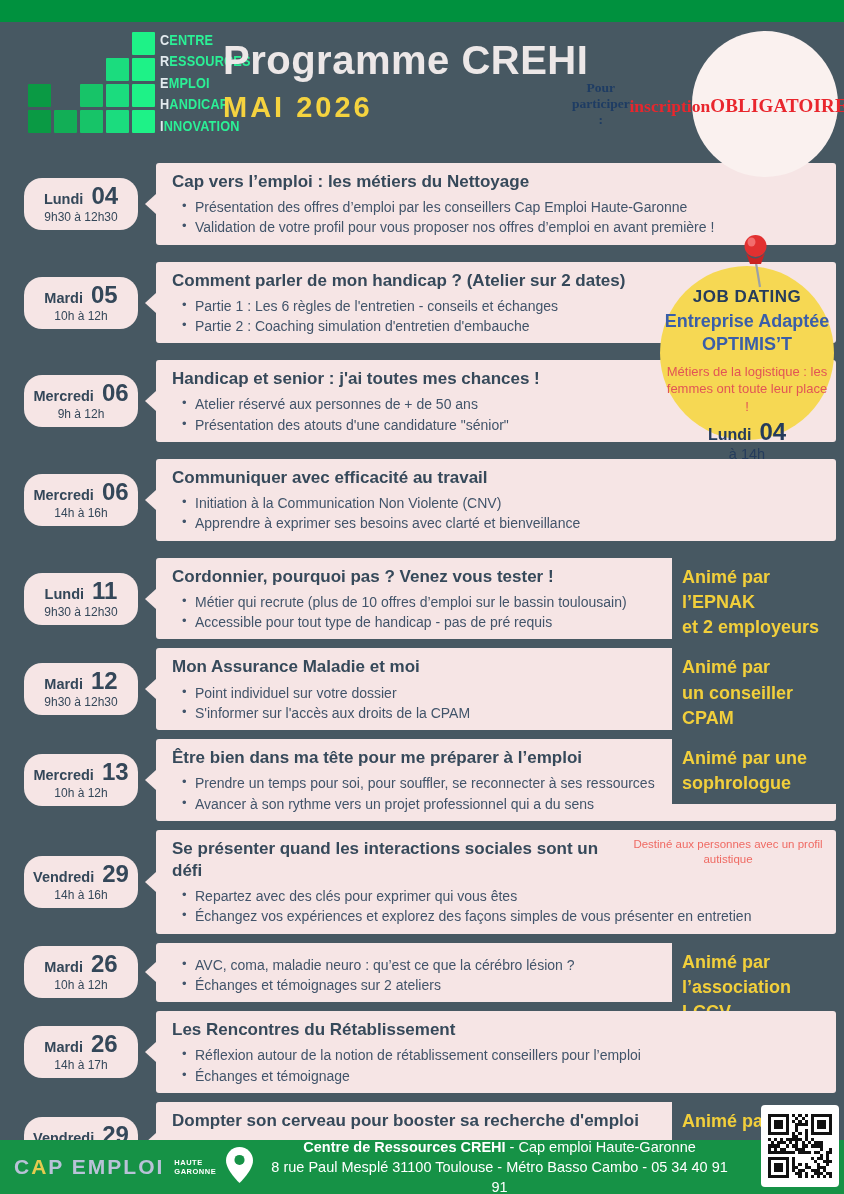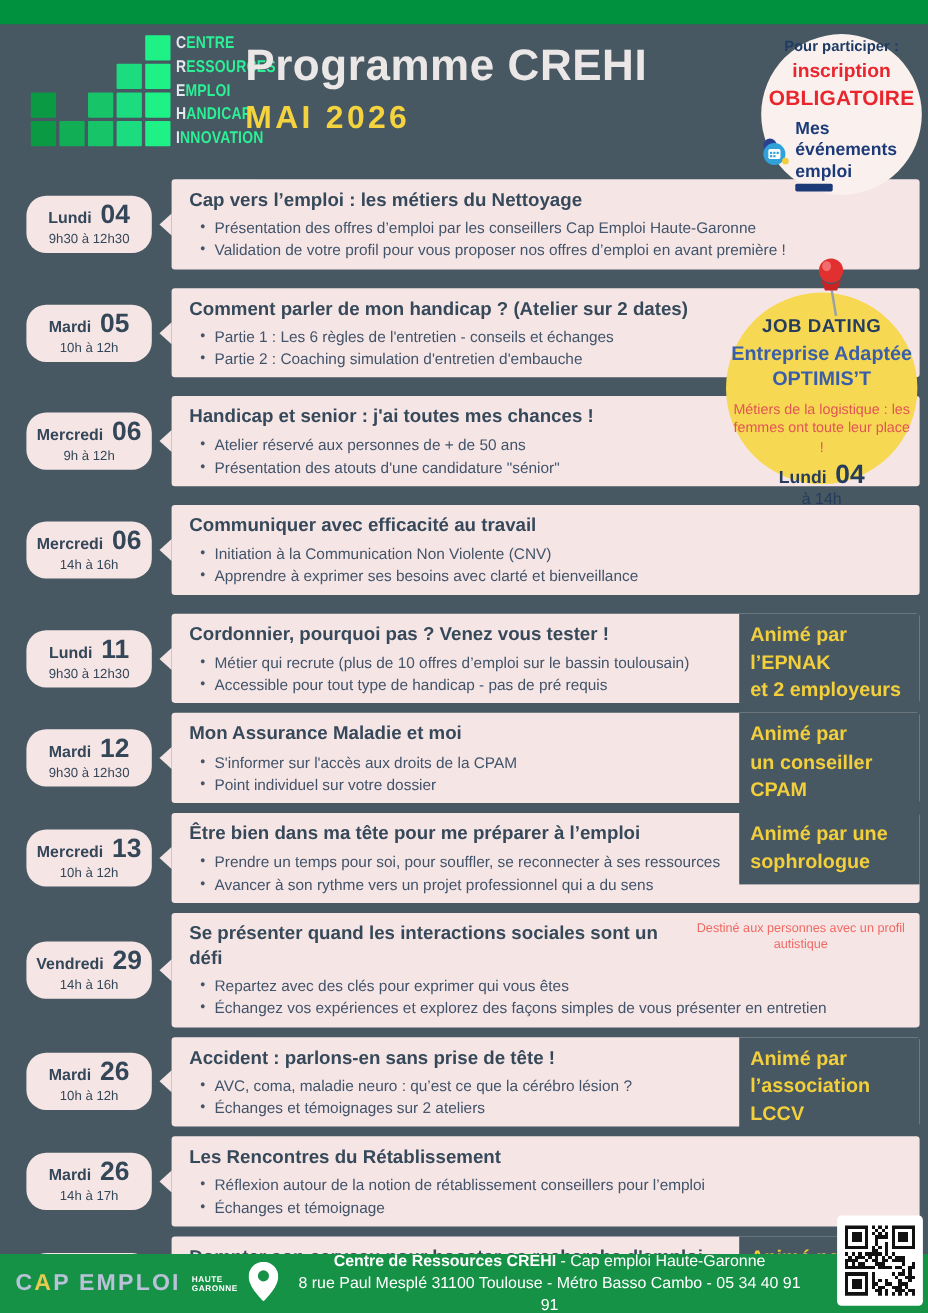--- a/index.html
+++ b/index.html
@@ -18,21 +18,21 @@
   .lgrid{display:grid;grid-template-columns:repeat(5,23px);grid-auto-rows:23px;gap:3px;}
   .lsq{border-radius:1px;}
   .lsq.empty{background:transparent;}
   .ltext{display:flex;flex-direction:column;justify-content:space-between;height:101px;transform:scaleX(.82);transform-origin:left center;}
   .lline{font-weight:bold;font-size:15.5px;line-height:1;color:#2bf096;letter-spacing:.2px;white-space:nowrap;}
   .lline .lfirst{color:#e2eaee;}
   .title-block{position:absolute;left:223px;top:16px;}
   .main-title{font-size:40px;font-weight:bold;color:#ece7e7;letter-spacing:.5px;}
   .sub-title{margin-top:8px;font-size:29px;font-weight:bold;color:var(--sub-yellow);letter-spacing:3px;}
   .inscription-badge{position:absolute;top:9px;right:6px;width:146px;height:146px;border-radius:50%;
-    background:var(--badge-pink);z-index:6;display:flex;flex-direction:column;justify-content:center;text-align:center;}
+    background:var(--badge-pink);z-index:6;display:flex;flex-direction:row;align-items:center;justify-content:center;text-align:center;font-family:Liberation Serif, serif;}
   .ib-l1{font-size:13.5px;font-weight:bold;color:var(--navy);}
   .ib-l2{font-size:17.5px;font-weight:bold;color:var(--red);margin-top:5px;}
   .ib-l3{font-size:19px;font-weight:bold;color:var(--red);margin-top:4px;letter-spacing:.2px;}
   .ib-brand{display:flex;align-items:center;gap:4px;margin-top:7px;}
   .ib-brand-text{text-align:left;}
   .ib-bt1,.ib-bt2{font-size:16px;font-weight:bold;color:#1b3a77;line-height:1.2;}
   .ft-box{width:34px;height:7px;background:#1b3a77;border-radius:1.5px;margin-top:1px;}
   
   .events{padding:1px 8px 0 24px;}
   .event-row{display:flex;gap:18px;margin-bottom:9px;align-items:center;}
@@ -234,22 +234,22 @@
         <div class="date-badge">
           <div class="db-line1">
             <span class="db-day">Mardi</span>
             <span class="db-num">12</span>
           </div>
           <div class="db-time">9h30 à 12h30</div>
         </div>
         <div class="event-card">
           <div class="event-title">Mon Assurance Maladie et moi</div>
           <ul class="bullets">
+            <li>Point individuel sur votre dossier</li>
             <li>S'informer sur l'accès aux droits de la CPAM</li>
-            <li>Point individuel sur votre dossier</li>
           </ul>
           <div class="side-note">Animé par
 un conseiller CPAM</div>
         </div>
       </div>
       <div class="event-row">
         <div class="date-badge">
           <div class="db-line1">
             <span class="db-day">Mercredi</span>
             <span class="db-num">13</span>
@@ -285,21 +285,20 @@
       </div>
       <div class="event-row">
         <div class="date-badge">
           <div class="db-line1">
             <span class="db-day">Mardi</span>
             <span class="db-num">26</span>
           </div>
           <div class="db-time">10h à 12h</div>
         </div>
         <div class="event-card">
-          <div class="event-title">Accident : parlons-en sans prise de tête !</div>
           <ul class="bullets">
             <li>AVC, coma, maladie neuro : qu’est ce que la cérébro lésion ?</li>
             <li>Échanges et témoignages sur 2 ateliers</li>
           </ul>
           <div class="side-note">Animé par
 l’association LCCV</div>
         </div>
       </div>
       <div class="event-row">
         <div class="date-badge">

